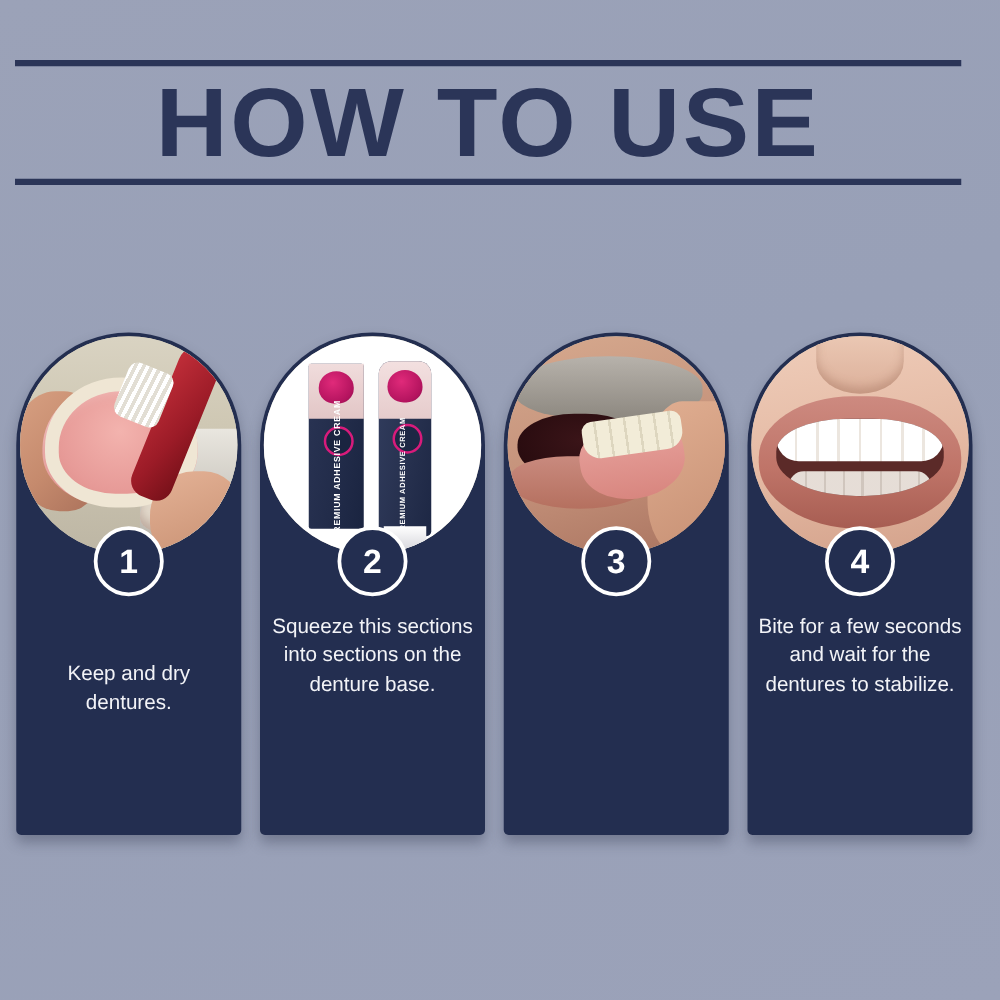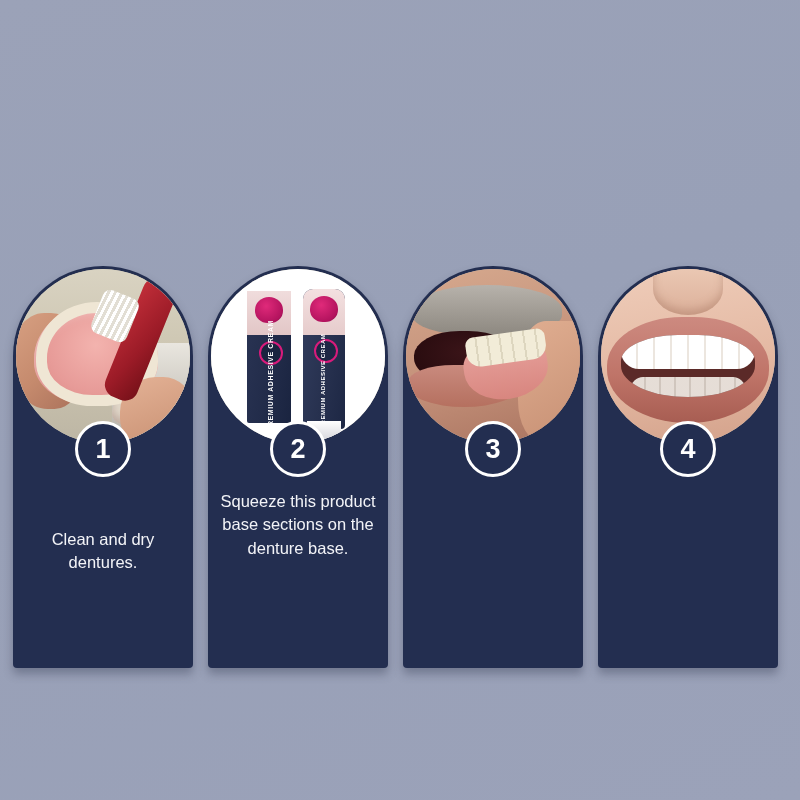--- a/index.html
+++ b/index.html
@@ -329,40 +329,45 @@
     line-height: 1.42;
     text-align: center;
   }
   .card.c1 .caption { top: 262px; }
 </style>
 </head>
 <body>
 
 <div id="poster">
 
+  <div class="header">
+    <div class="rule top"></div>
+    <div class="title">HOW TO USE</div>
+    <div class="rule bottom"></div>
+  </div>
 
   <div class="cards">
 
     <div class="card c1">
       <div class="card-body"></div>
       <div class="photo">
         <div class="scene">
           <div class="s1-bg"></div>
           <div class="s1-sink"></div>
           <div class="s1-lower"></div>
           <div class="s1-thumb"></div>
           <div class="s1-denture"></div>
           <div class="s1-teeth"></div>
           <div class="s1-finger"></div>
           <div class="s1-brush"></div>
           <div class="s1-bristles"></div>
         </div>
       </div>
       <div class="badge">1</div>
-      <div class="caption">Clean and dry dentures.</div>
+      <div class="caption">Keep and dry dentures.</div>
     </div>
 
     <div class="card c2">
       <div class="card-body"></div>
       <div class="photo">
         <div class="scene">
           <div class="s2-bg"></div>
 
           <div class="s2-box">
             <div class="s2-box-top">
@@ -376,21 +381,21 @@
             <div class="s2-tube-top">
               <div class="s2-tube-badge"></div>
             </div>
             <div class="s2-tube-seal"></div>
             <div class="s2-tube-text">PREMIUM ADHESIVE CREAM</div>
           </div>
           <div class="s2-cap"></div>
         </div>
       </div>
       <div class="badge">2</div>
-      <div class="caption">Squeeze this product base sections on the denture base.</div>
+      <div class="caption">Squeeze this sections into sections on the denture base.</div>
     </div>
 
     <div class="card c3">
       <div class="card-body"></div>
       <div class="photo">
         <div class="scene">
           <div class="s3-bg"></div>
           <div class="s3-stache"></div>
           <div class="s3-mouth"></div>
           <div class="s3-lip"></div>
@@ -409,16 +414,17 @@
           <div class="s4-bg"></div>
           <div class="s4-nose"></div>
           <div class="s4-lips"></div>
           <div class="s4-mouth">
             <div class="s4-upper"></div>
             <div class="s4-lower"></div>
           </div>
         </div>
       </div>
       <div class="badge">4</div>
+      <div class="caption">Bite for a few seconds and wait for the dentures to stabilize.</div>
     </div>
 
   </div>
 </div>
 
 </body></html>

